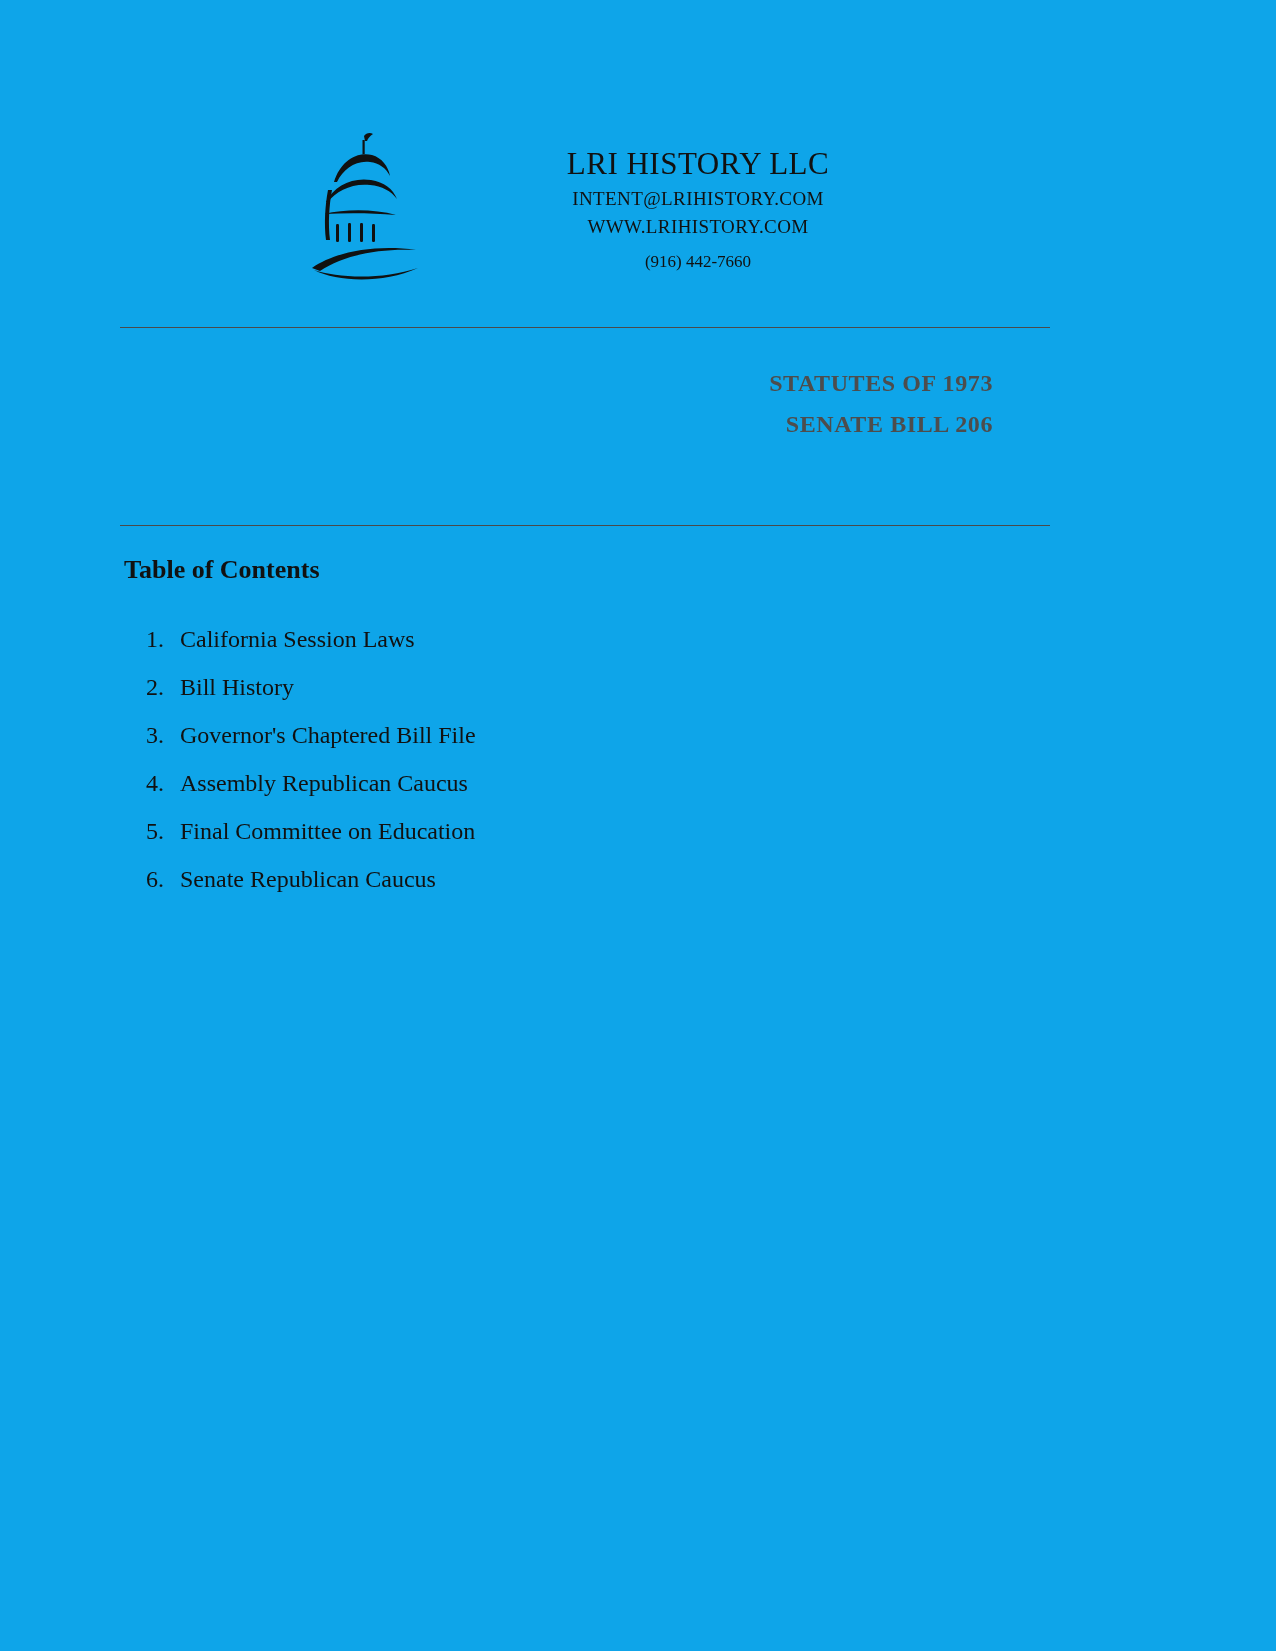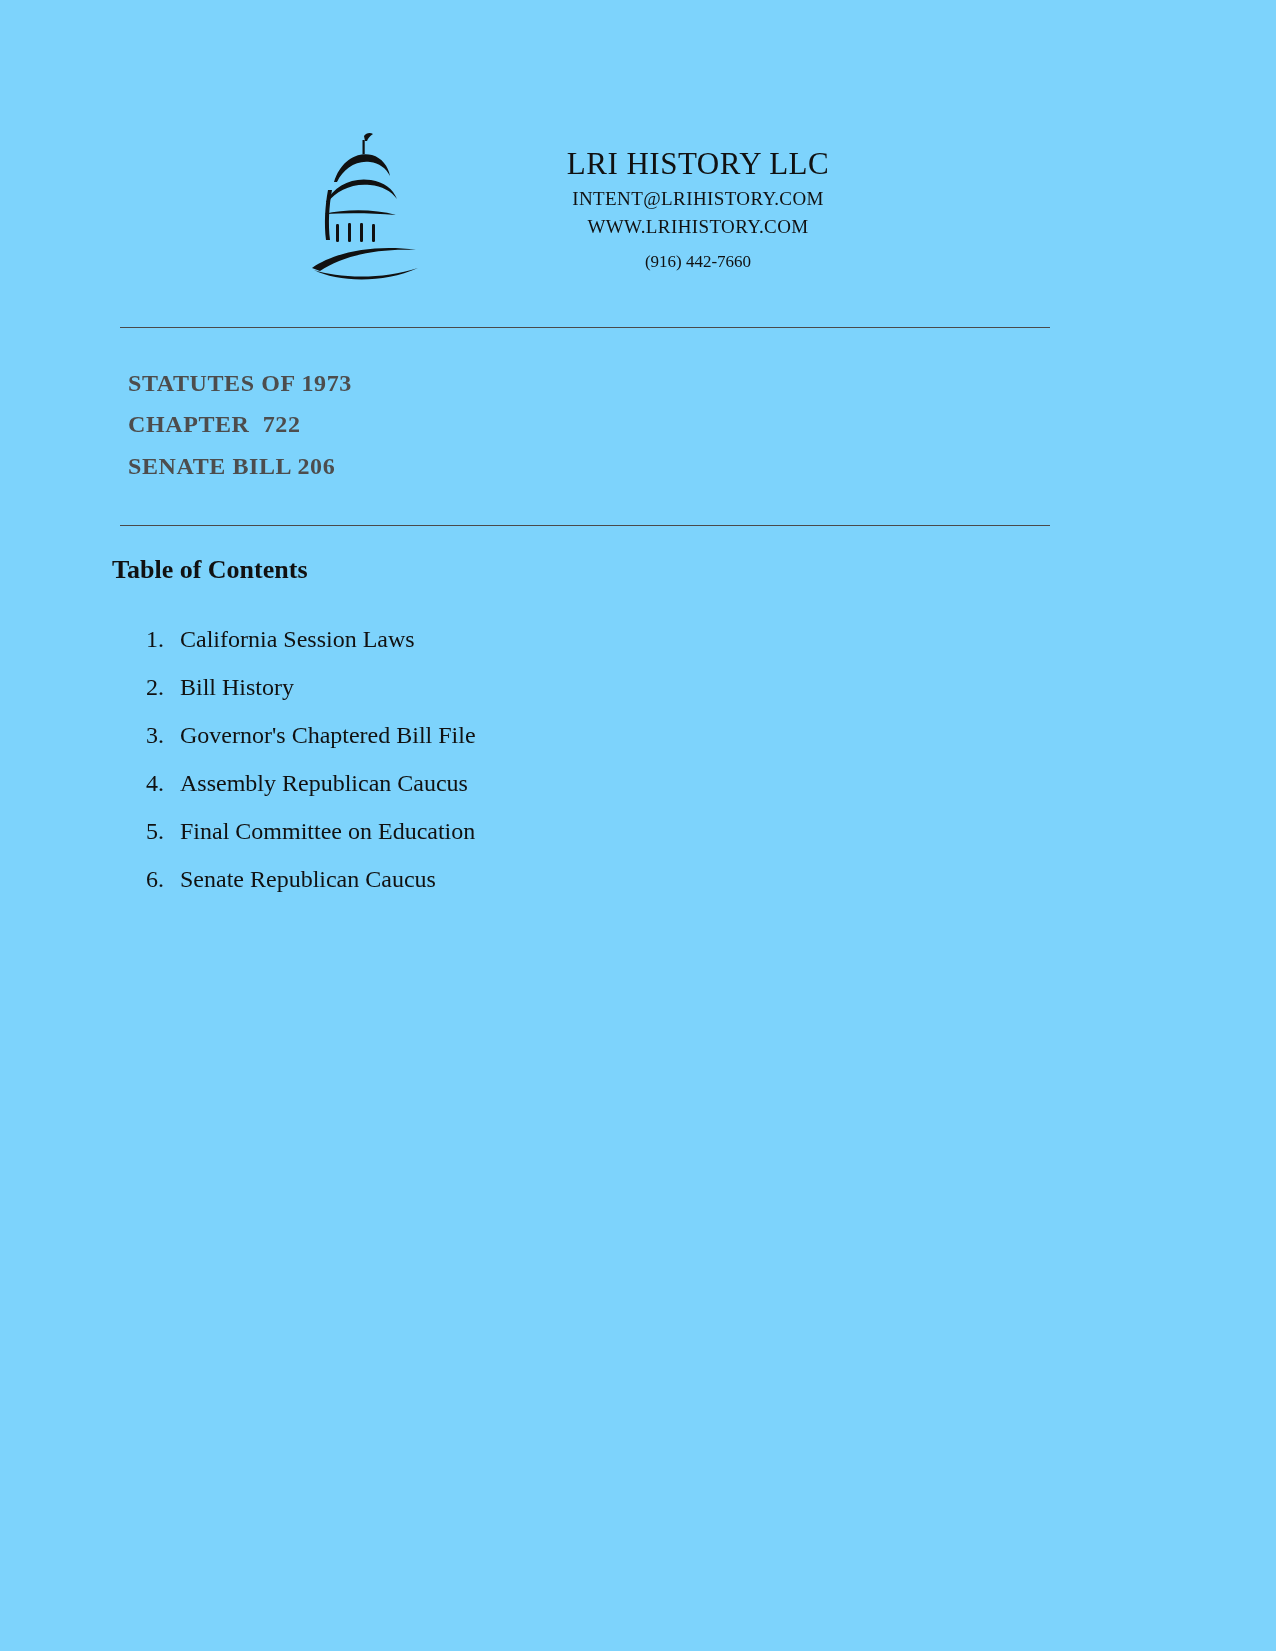--- a/index.html
+++ b/index.html
@@ -12,21 +12,21 @@
     height: 1651px;
     font-family: "Liberation Serif", serif;
     color: #1a1a1a;
     position: relative;
     overflow: hidden;
   }
   .page {
     position: relative;
     width: 1276px;
     height: 1651px;
-    background: #7dd3fc;
+    background: #0ea5e9;
   }
 
   
   .letterhead {
     position: absolute;
     top: 118px;
     left: 0;
     width: 1276px;
     display: flex;
     flex-direction: row;
@@ -77,38 +77,39 @@
     border-top: 1px solid #4a4a4a;
     height: 0;
   }
   .rule-top { top: 327px; }
   .rule-bottom { top: 525px; }
 
   
   .title-block {
     position: absolute;
     top: 363px;
-    left: 128px;
+    left: 120px;
     width: 873px;
+    text-align: right;
     color: #4d4d4d;
     font-weight: bold;
     font-size: 24px;
     letter-spacing: 0.6px;
     line-height: 1.72;
   }
   .title-line {
     display: block;
     white-space: pre;
   }
 
   
   .toc-heading {
     position: absolute;
     top: 555px;
-    left: 112px;
+    left: 124px;
     font-size: 26px;
     font-weight: bold;
     color: #111;
   }
   .toc-list {
     position: absolute;
     top: 615px;
     left: 116px;
     width: 800px;
     margin: 0;
@@ -176,21 +177,20 @@
       <div class="org-web">WWW.LRIHISTORY.COM</div>
       <div class="org-phone">(916) 442-7660</div>
     </div>
 
   </div>
 
   <div class="rule rule-top"></div>
 
   <div class="title-block">
     <span class="title-line">STATUTES OF 1973</span>
-    <span class="title-line">CHAPTER  722</span>
     <span class="title-line">SENATE BILL 206</span>
   </div>
 
   <div class="rule rule-bottom"></div>
 
   <div class="toc-heading">Table of Contents</div>
 
   <ol class="toc-list">
     <li class="toc-item">
       <span class="toc-num">1.</span>

